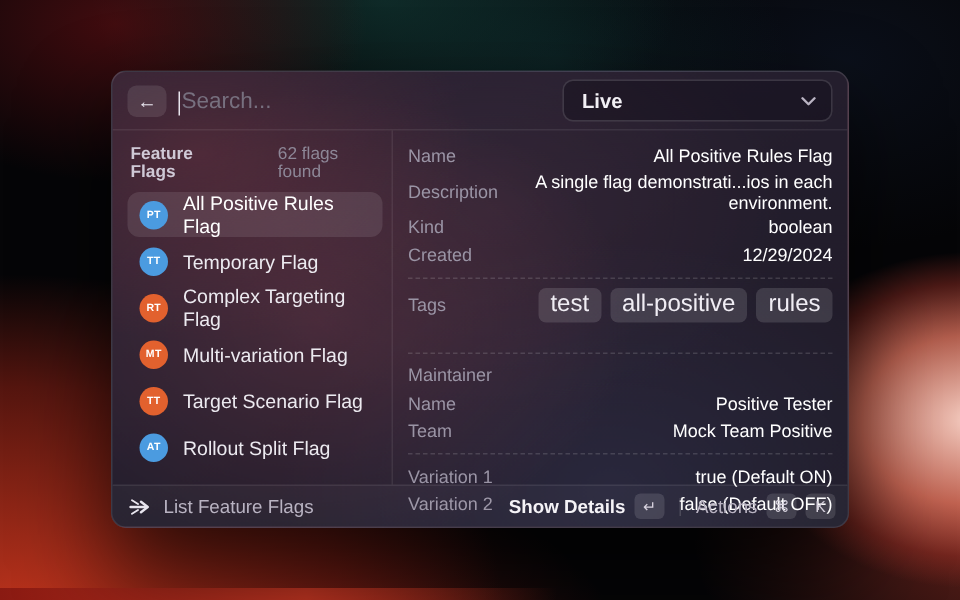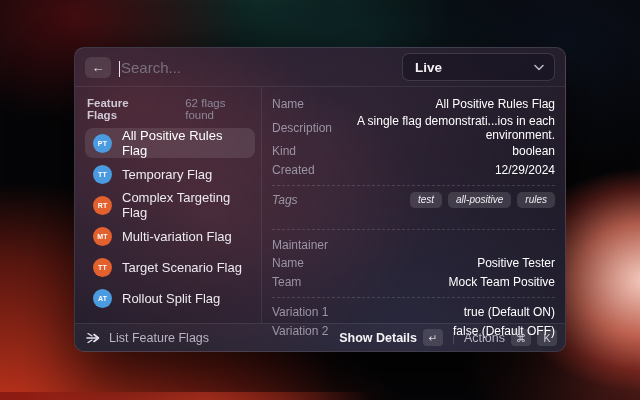--- a/index.html
+++ b/index.html
@@ -57,21 +57,21 @@
   }
   .search-wrap { flex:1; display:flex; margin-left:8px; position:relative; }
   .caret { width:1px; height:16px; background:#e8e5ee; position:absolute; left:0; top:2px; }
   .search-input {
     width:100%; background:transparent; border:none; outline:none;
     font-family:"Liberation Sans","DejaVu Sans",sans-serif;
     font-size:15px; color:#fff; padding-left:2px;
   }
   .search-input::placeholder { color:#77707f; }
   .dropdown {
-    width:153px; height:28px; border-radius:7px;
+    width:180px; height:28px; border-radius:7px;
     border:1px solid rgba(255,255,255,0.14);
     background:rgba(12,10,20,0.35);
     display:flex; align-items:center; justify-content:space-between;
     padding:0 10px 0 12px; font-size:13.5px; font-weight:600; color:#f2f0f5;
   }
   
   .content { flex:1; display:flex; min-height:0; }
   .list-pane { width:186px; flex:0 0 186px; padding:8px 6px 0 10px; }
   .detail-pane { flex:1; border-left:1px solid rgba(255,255,255,0.08); padding:8px 10px 0 10px; }
   .list-header { display:flex; align-items:center; gap:26px; padding:2px 0 7px 2px; }
@@ -90,23 +90,23 @@
     flex:0 0 19px;
   }
   
   .d-row { display:flex; align-items:center; justify-content:space-between; min-height:17.5px; margin-bottom:1px; }
   .d-label { font-size:12px; color:#9a94a5; flex:0 0 auto; }
   .d-value { font-size:12px; color:#ffffff; font-weight:500; text-align:right; margin-left:12px; }
   .d-sep { border-top:1px dashed rgba(255,255,255,0.14); margin:6px 0 6px 0; }
   .chips { display:flex; gap:6px; justify-content:flex-end; }
   .chip {
     background:rgba(255,255,255,0.13); border-radius:5px;
-    padding:2px 8px 3px; font-size:10px; color:#f0edf4; font-weight:500;
-  }
-  .tags-row { margin:2px 0 20px;font-style:italic; }
+    padding:2px 8px 3px; font-size:16px; color:#f0edf4; font-weight:500;
+  }
+  .tags-row { margin:2px 0 20px; }
   
   .footer {
     flex:0 0 28px; height:28px;
     border-top:1px solid rgba(255,255,255,0.08);
     background:rgba(255,255,255,0.03);
     display:flex; align-items:center; padding:0 8px 0 10px;
   }
   .cmd-title { font-size:12.5px; color:#b9b3c2; margin-left:8px; }
   .footer-spacer { flex:1; }
   .f-action { display:flex; align-items:center; gap:6px; }

